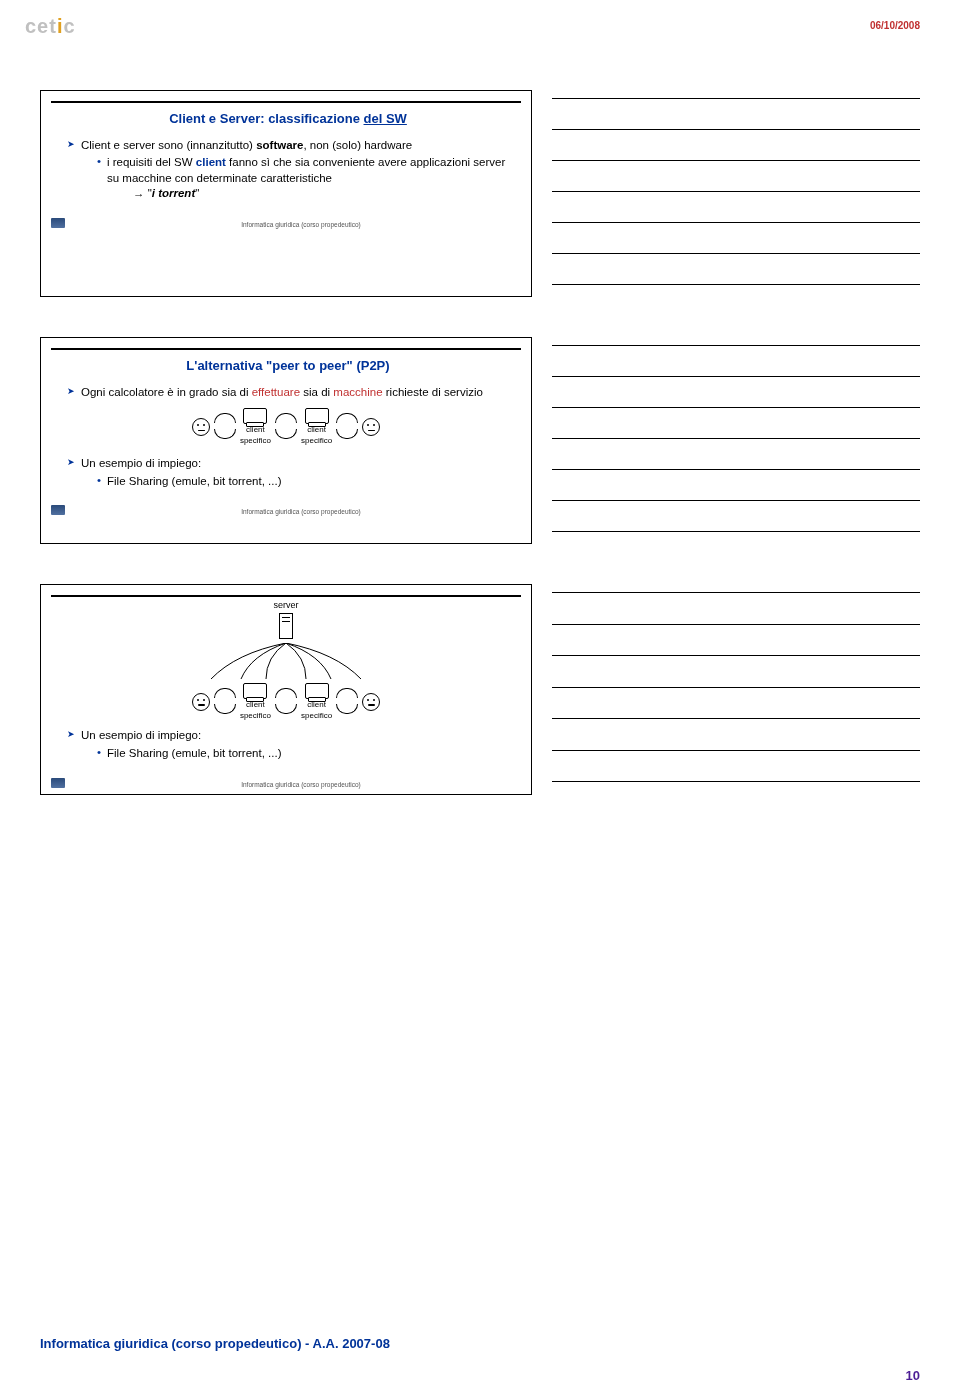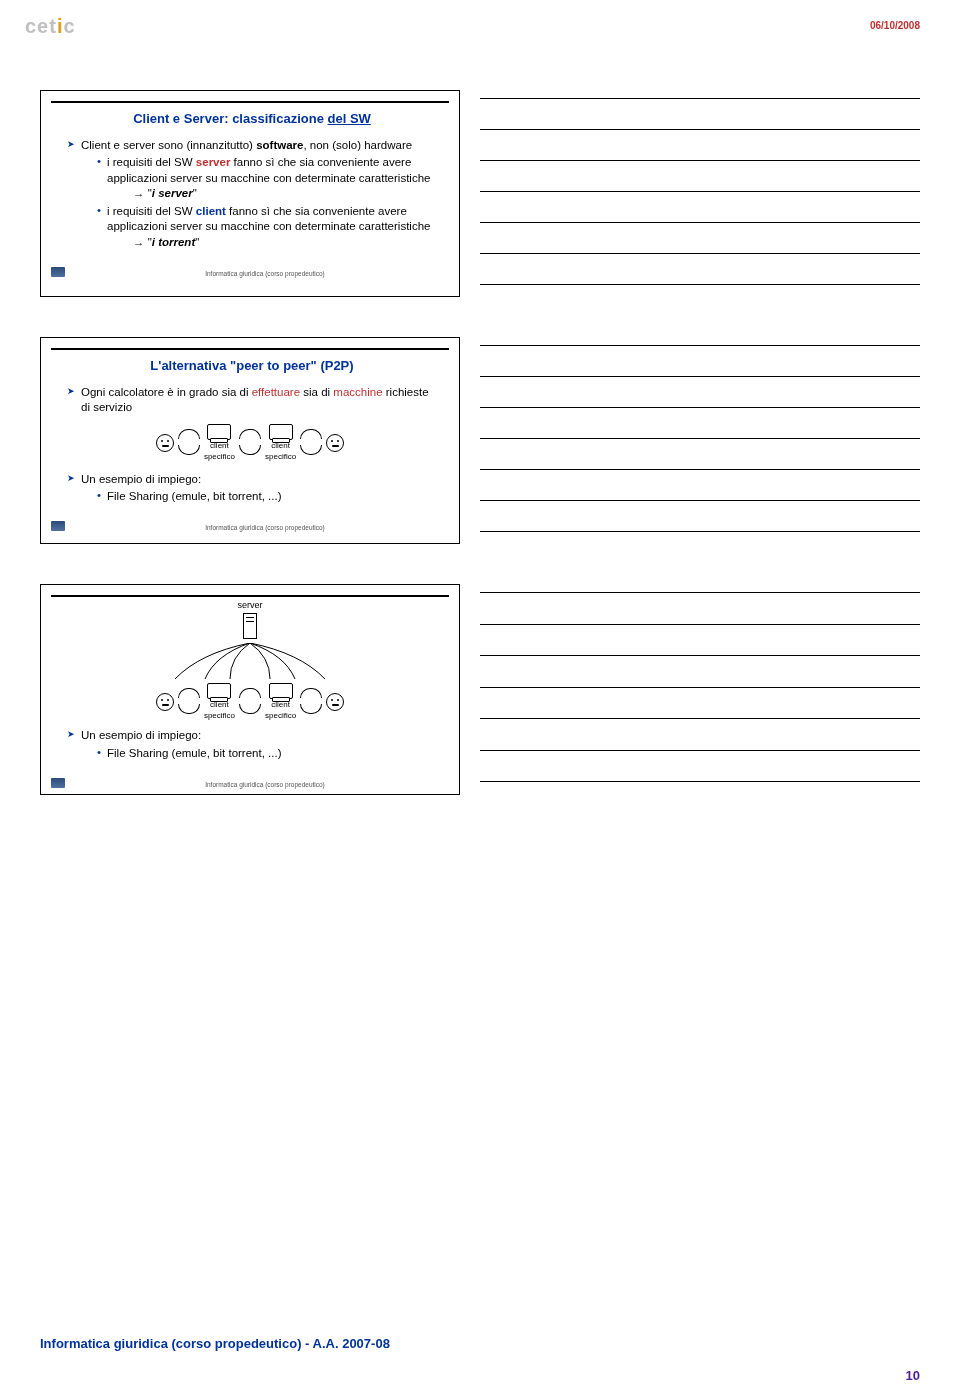--- a/index.html
+++ b/index.html
@@ -38,21 +38,21 @@
     margin-top: 60px;
   }
   .slide-row {
     display: flex;
     gap: 20px;
     margin-bottom: 40px;
     align-items: stretch;
   }
   .slide-wrap {
     border: 1px solid #000;
-    width: 420px;
+    width: 492px;
     height: auto;
     padding: 0;
   }
   .slide-inner {
     border-top: 2px solid #000;
     margin: 10px 10px 8px 10px;
     padding-top: 4px;
   }
   .slide-title {
     font-weight: bold;
@@ -186,24 +186,20 @@
       <div class="slide-wrap">
         <div class="slide-inner">
           <div class="slide-title">
             Client e Server: classificazione <span class="under">del SW</span>
           </div>
           <div class="slide-body">
             <ul class="triangle">
               <li>
                 Client e server sono (innanzitutto) <span class="bold">software</span>, non (solo) hardware
                 <ul class="dot">
-                  <li>
-                    i requisiti del SW <span class="bold" style="color:#c03030">server</span> fanno sì che sia conveniente avere applicazioni server su macchine con determinate caratteristiche
-                    <div class="arrow-line">→ "<span class="bold italic">i server</span>"</div>
-                  </li>
                   <li>
                     i requisiti del SW <span class="bold blue">client</span> fanno sì che sia conveniente avere applicazioni server su macchine con determinate caratteristiche
                     <div class="arrow-line">→ "<span class="bold italic">i torrent</span>"</div>
                   </li>
                 </ul>
               </li>
             </ul>
           </div>
         </div>
         <div style="display:flex; align-items:flex-end;">

